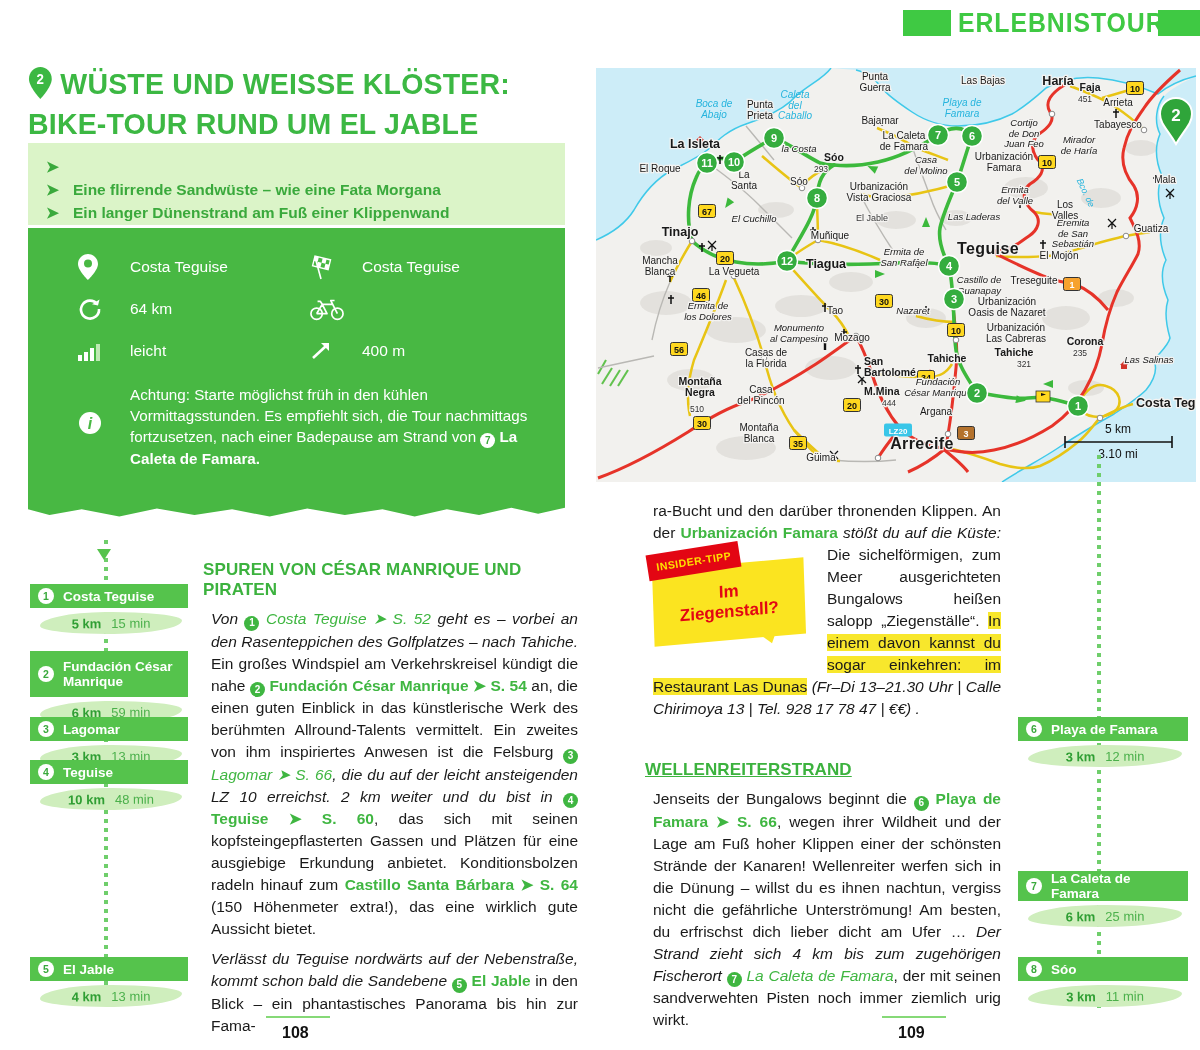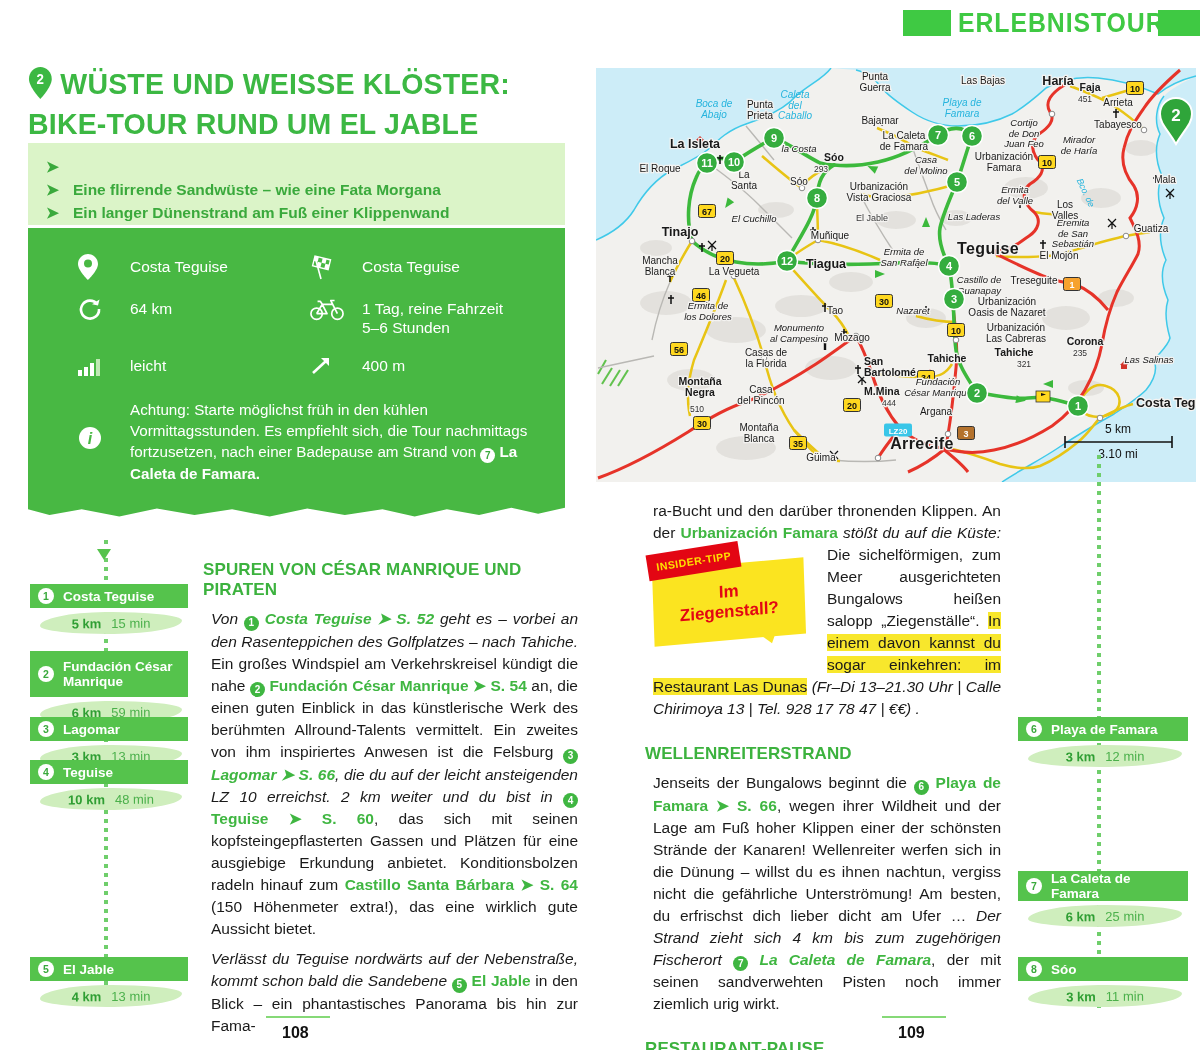--- a/index.html
+++ b/index.html
@@ -58,27 +58,27 @@
   .tl-km{font-weight:800;color:#2f9e33;}
   .tl-min{color:#4bb04b;}
   .tl-arrowhead{position:absolute;left:97px;top:549px;width:0;height:0;
       border-left:7px solid transparent;border-right:7px solid transparent;border-top:11px solid #55c34c;}
   
   .article{position:absolute;}
   .art-h{font-size:17px;font-weight:800;color:#3cb23e;margin:0 0 5px 0;letter-spacing:.1px;}
   .art-p{font-size:15.5px;line-height:22px;text-align:justify;margin:8px;hyphens:auto;}
   .t-i{font-style:italic;}
   .t-g{color:#3fb641;font-weight:700;}
-  .t-gi{color:#3fb641;font-weight:700;font-style:italic;}
+  .t-gi{color:#3fb641;font-weight:400;font-style:italic;}
   .t-hl{background:#f8e72c;}
   .t-wb{font-weight:700;}
   .chip{display:inline-flex;width:15px;height:15px;border-radius:50%;background:#3fb641;color:#fff;
         font-size:10px;font-weight:800;align-items:center;justify-content:center;vertical-align:-2px;font-style:normal;}
   .chip-w{background:#fff;color:#3aa93c;}
-  .sec-gap{margin-top:24px;}
+  .sec-gap{margin-top:40px;text-decoration:underline;}
   
   .tipbox{float:left;width:160px;height:104px;margin:6px 14px 2px 0;position:relative;}
   .tip-bubble{position:absolute;left:0;top:14px;width:152px;height:76px;background:#fbe420;
               transform:rotate(-5deg) skewX(-3deg);display:flex;flex-direction:column;align-items:center;
               justify-content:center;color:#e30613;font-weight:800;font-size:17px;line-height:20px;}
   .tip-bubble:after{content:"";position:absolute;right:22px;bottom:-20px;width:0;height:0;
               border:13px solid transparent;border-top:18px solid #fbe420;transform:rotate(-14deg);}
   .tip-ribbon{position:absolute;left:-6px;top:-2px;background:#e30613;color:#ffe000;font-size:10.5px;
               font-weight:800;padding:2px 9px;transform:rotate(-9deg);letter-spacing:.5px;z-index:2;}
   
@@ -157,21 +157,20 @@
           <span class="txt">64 km</span>
       </div>
       <div class="gb-cell">
         <span class="gb-icon">
           <svg width="36" height="26" viewBox="0 0 36 26">
             <circle cx="7" cy="18" r="6" fill="none" stroke="#fff" stroke-width="1.8"></circle>
             <circle cx="29" cy="18" r="6" fill="none" stroke="#fff" stroke-width="1.8"></circle>
             <path d="M7,18 L13,8 L24,8 L29,18 M13,8 L18,18 L7,18 M24,8 L22,4 L26,4 M13,8 L11,5 L8,5" fill="none" stroke="#fff" stroke-width="1.8" stroke-linejoin="round"></path>
           </svg>
         </span>
-        <span class="txt"><span>1 Tag, reine Fahrzeit</span><br><span>5–6 Stunden</span></span>
       </div>
       <div class="gb-cell">
         <span class="gb-icon">
           <svg width="24" height="24" viewBox="0 0 24 24">
             <rect x="0" y="16" width="4" height="6" fill="#fff"></rect>
               <rect x="6" y="13" width="4" height="9" fill="#fff"></rect>
             <rect x="12" y="9" width="4" height="13" fill="#fff"></rect>
               <rect x="18" y="5" width="4" height="17" fill="#bfe9b4"></rect>
           </svg>
         </span>

